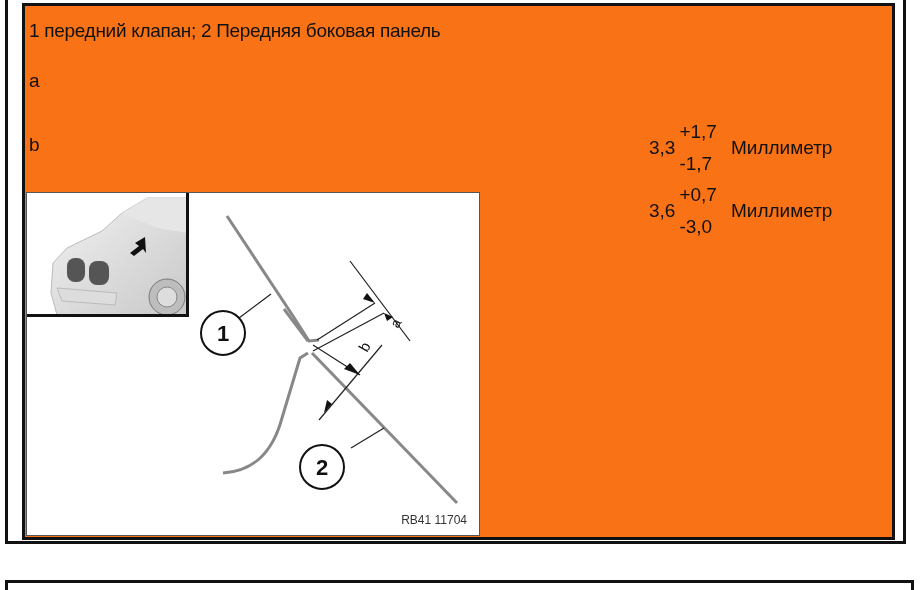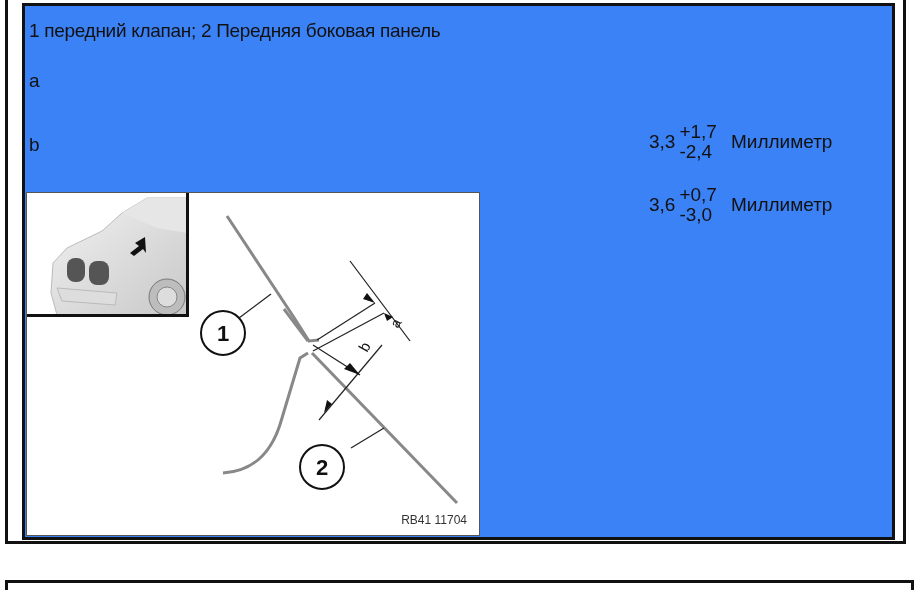--- a/index.html
+++ b/index.html
@@ -1,43 +1,43 @@
 <!DOCTYPE html>
 <html><head>
 <meta charset="utf-8">
 <style>
   html, body { margin:0; padding:0; background:#ffffff; }
   body { width:920px; height:590px; position:relative; overflow:hidden; font-family:"Liberation Sans", sans-serif; color:#111; }
   .outer-box { position:absolute; left:5px; top:-3px; width:901px; height:547px; border:3px solid #111; box-sizing:border-box; }
-  .inner-box { position:absolute; left:22px; top:3px; width:873px; height:537px; border:3px solid #111; box-sizing:border-box; background:#3b82f6; }
+  .inner-box { position:absolute; left:22px; top:3px; width:873px; height:537px; border:3px solid #111; box-sizing:border-box; background:#f97316; }
   .second-box { position:absolute; left:5px; top:580px; width:909px; height:30px; border:3px solid #111; box-sizing:border-box; }
   .title { position:absolute; left:4px; top:14px; font-size:19px; letter-spacing:-0.3px; white-space:nowrap; }
   .row-label { position:absolute; left:4px; font-size:19px; }
   .val { position:absolute; display:flex; align-items:center; font-size:19px;margin-top:44px; }
   .val .nominal { margin-right:4px; }
-  .val .tol { display:flex; flex-direction:column; line-height:20px; font-size:19px; margin-right:14px; }
+  .val .tol { display:flex; flex-direction:column; line-height:20px; font-size:19px; margin-right:14px;gap:12px; }
   .val .tol span { display:block; }
   .figure-box { position:absolute; left:1px; top:186px; width:454px; height:344px; border:1.5px solid #555; box-sizing:border-box; background:#fff; }
   .thumb { position:absolute; left:0; top:0; width:162px; height:124px; border-right:3px solid #111; border-bottom:3px solid #111; box-sizing:border-box; background:#fff; overflow:hidden; }
   .fig-code { position:absolute; right:12px; bottom:8px; font-size:12px; color:#333; }
 </style>
 </head>
 <body>
 
 <div class="outer-box"></div>
 
 <div class="inner-box">
   <div class="title">1 передний клапан; 2 Передняя боковая панель</div>
 
   <div class="row-label" style="top:64px">a</div>
   <div class="val" style="left:624px; top:72px">
     <span class="nominal">3,3</span>
     <span class="tol">
       <span>+1,7</span>
-      <span>-2,4</span>
+      <span>-1,7</span>
     </span>
     <span>Миллиметр</span>
   </div>
 
   <div class="row-label" style="top:128px">b</div>
   <div class="val" style="left:624px; top:135px">
     <span class="nominal">3,6</span>
     <span class="tol">
       <span>+0,7</span>
       <span>-3,0</span>

